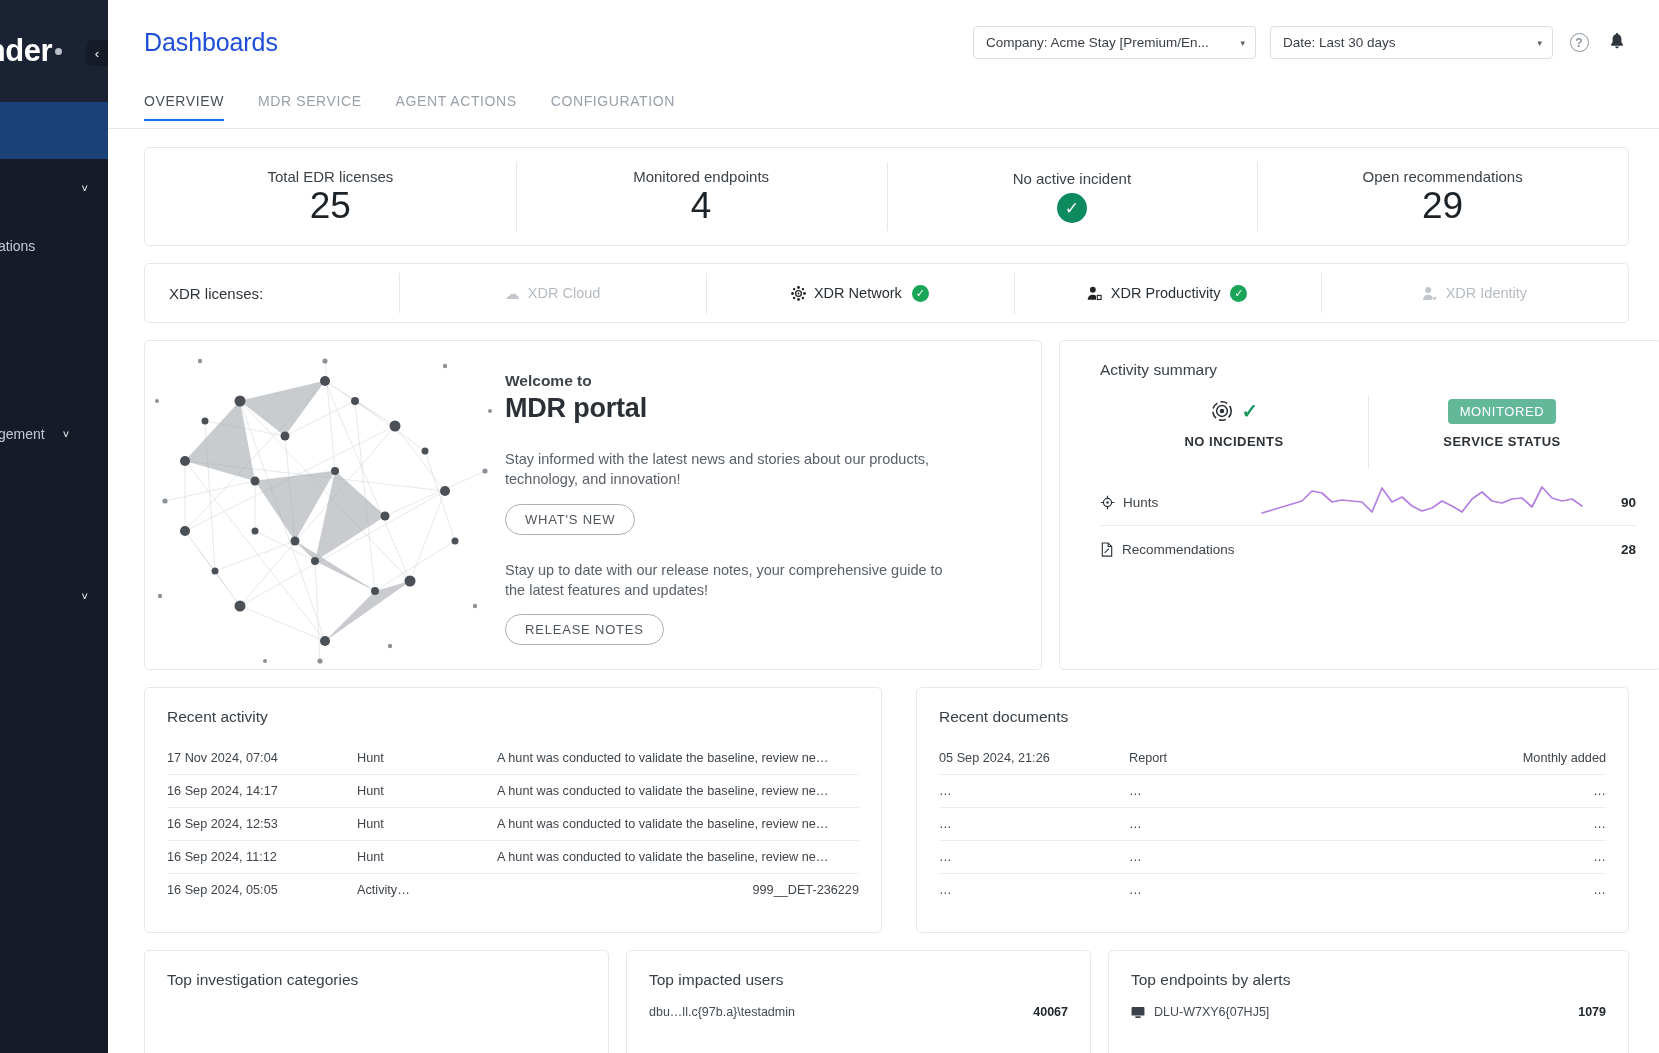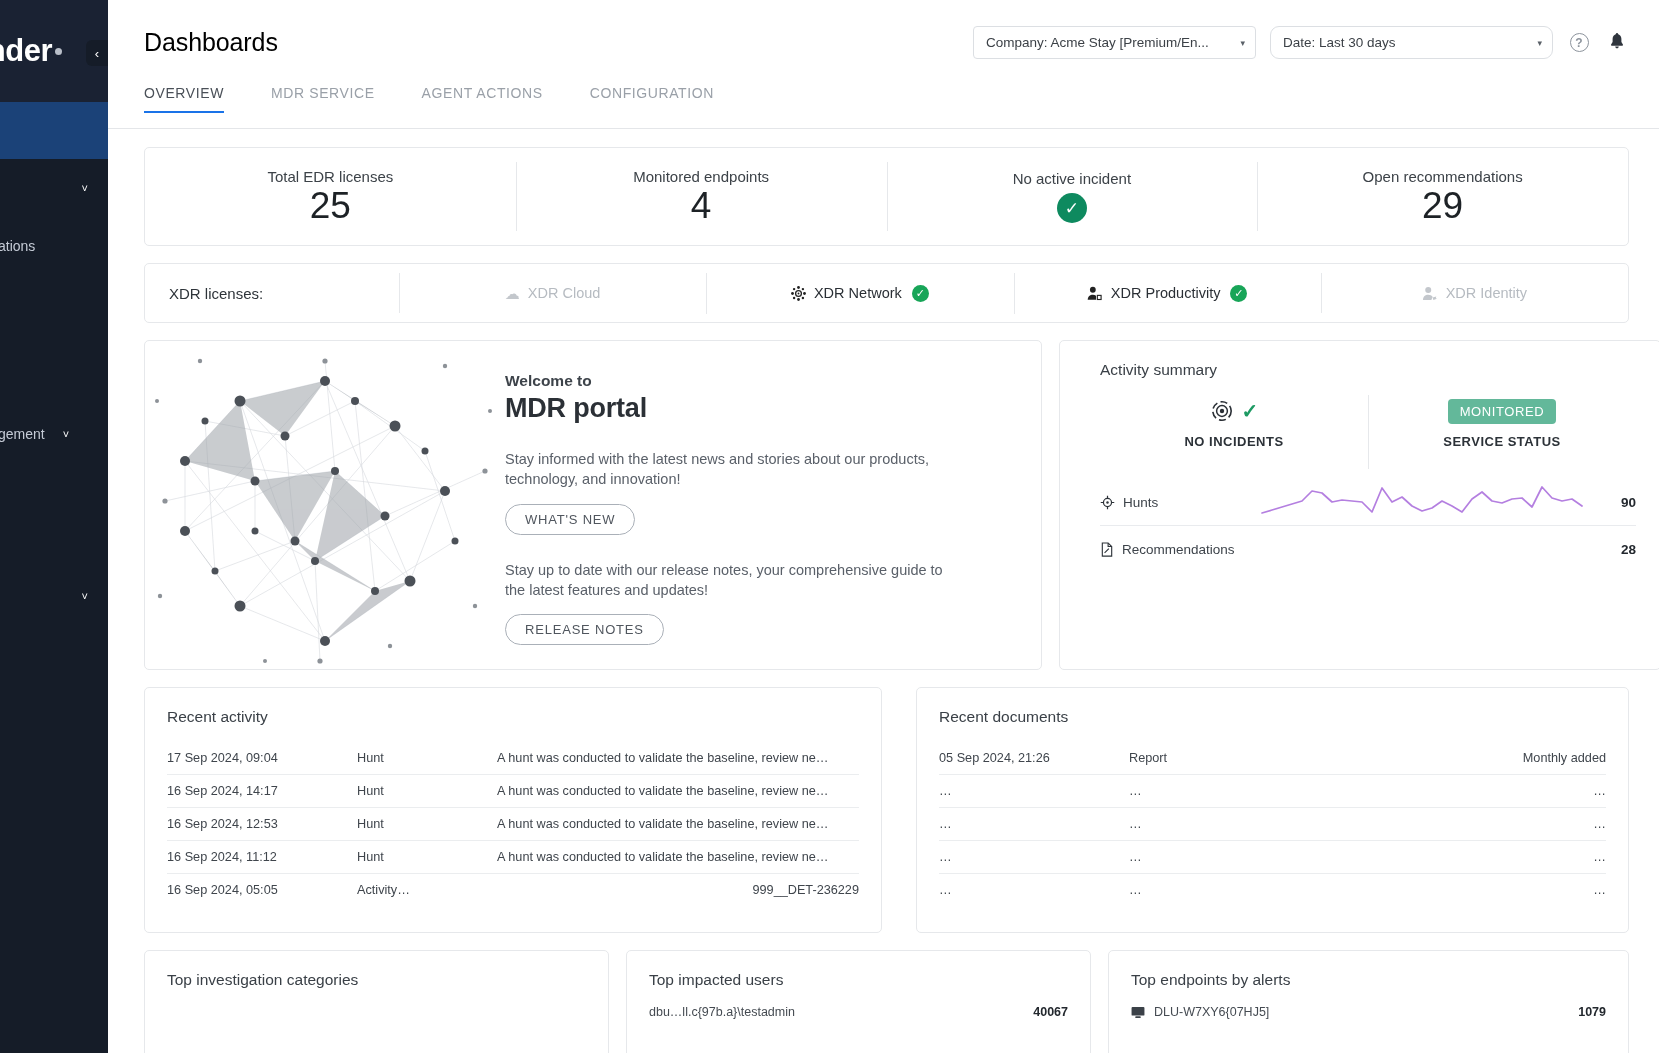--- a/index.html
+++ b/index.html
@@ -68,63 +68,63 @@
     position: relative;
   }
 
   .topbar {
     height: 85px;
     display: flex; align-items: center;
     padding: 0 30px 0 36px;
     position: relative;
   }
   .page-title {
-    font-size: 25px; color: #000000; font-weight: 400;
+    font-size: 25px; color: #1d4ed8; font-weight: 400;
     letter-spacing: -0.1px;
   }
   .topbar-right {
     margin-left: auto;
     display: flex; align-items: center; gap: 14px;
   }
   .select {
     height: 33px;
     border: 1px solid #dcdfe3;
     border-radius: 4px;
     background: #fff;
     display: flex; align-items: center;
     padding: 0 10px 0 12px;
     font-size: 13.5px; color: #3c4147;
     white-space: nowrap;
     cursor: pointer;
   }
   .select.company { width: 283px; }
-  .select.date { width: 283px; border-radius: 9px; }
+  .select.date { width: 283px; }
   .select .caret {
     margin-left: auto; font-size: 9px; color: #5a6068; padding-left: 8px;
   }
   .icon-btn {
     width: 24px; height: 24px;
     display: flex; align-items: center; justify-content: center;
     cursor: pointer;
   }
   .help-circle {
     width: 19px; height: 19px; border-radius: 50%;
     border: 1.6px solid #8d949d; color: #8d949d;
     font-size: 12px; font-weight: 700;
     display: flex; align-items: center; justify-content: center;
   }
   .bell { font-size: 18px; color: #3a4048; }
 
   
   .tabs {
-    display: flex; align-items: flex-start;
+    display: flex; align-items: center;
     padding: 0 0 0 36px;
     height: 44px;
     border-bottom: 1px solid #e4e6e9;
-    gap: 47px;
+    gap: 34px;
   }
   .tab {
     font-size: 14px; letter-spacing: 0.6px;
     color: #9aa0a8; text-transform: uppercase;
     padding-bottom: 11px; cursor: pointer;
     position: relative;
   }
   .tab.active { color: #4a5058; }
   .tab.active::after {
     content: ""; position: absolute;
@@ -521,21 +521,21 @@
         </div>
       </div>
 
       <div class="tbl-row2">
 
         <div class="card tbl-card left">
           <div class="tbl-title">Recent activity</div>
           <table class="t">
             <tbody>
               <tr>
-                <td class="c-time">17 Sep 2024, 09:04</td>
+                <td class="c-time">17 Nov 2024, 07:04</td>
                 <td class="c-type">Hunt</td>
                 <td class="c-desc">A hunt was conducted to validate the baseline, review ne…</td>
               </tr>
               <tr>
                 <td class="c-time">16 Sep 2024, 14:17</td>
                 <td class="c-type">Hunt</td>
                 <td class="c-desc">A hunt was conducted to validate the baseline, review ne…</td>
               </tr>
               <tr>
                 <td class="c-time">16 Sep 2024, 12:53</td>

